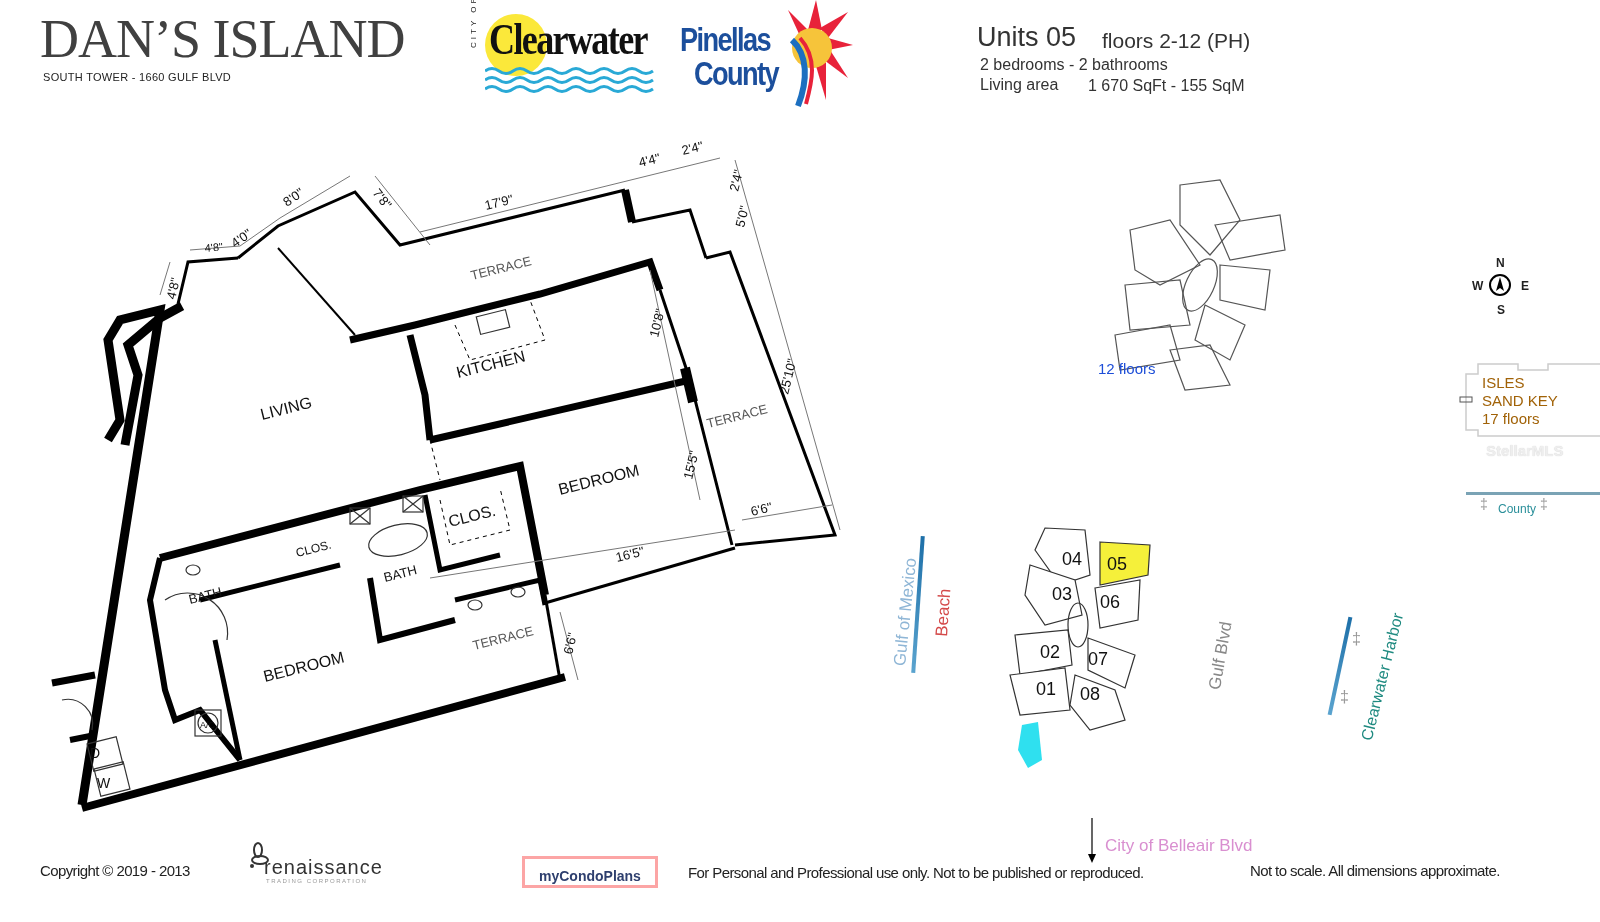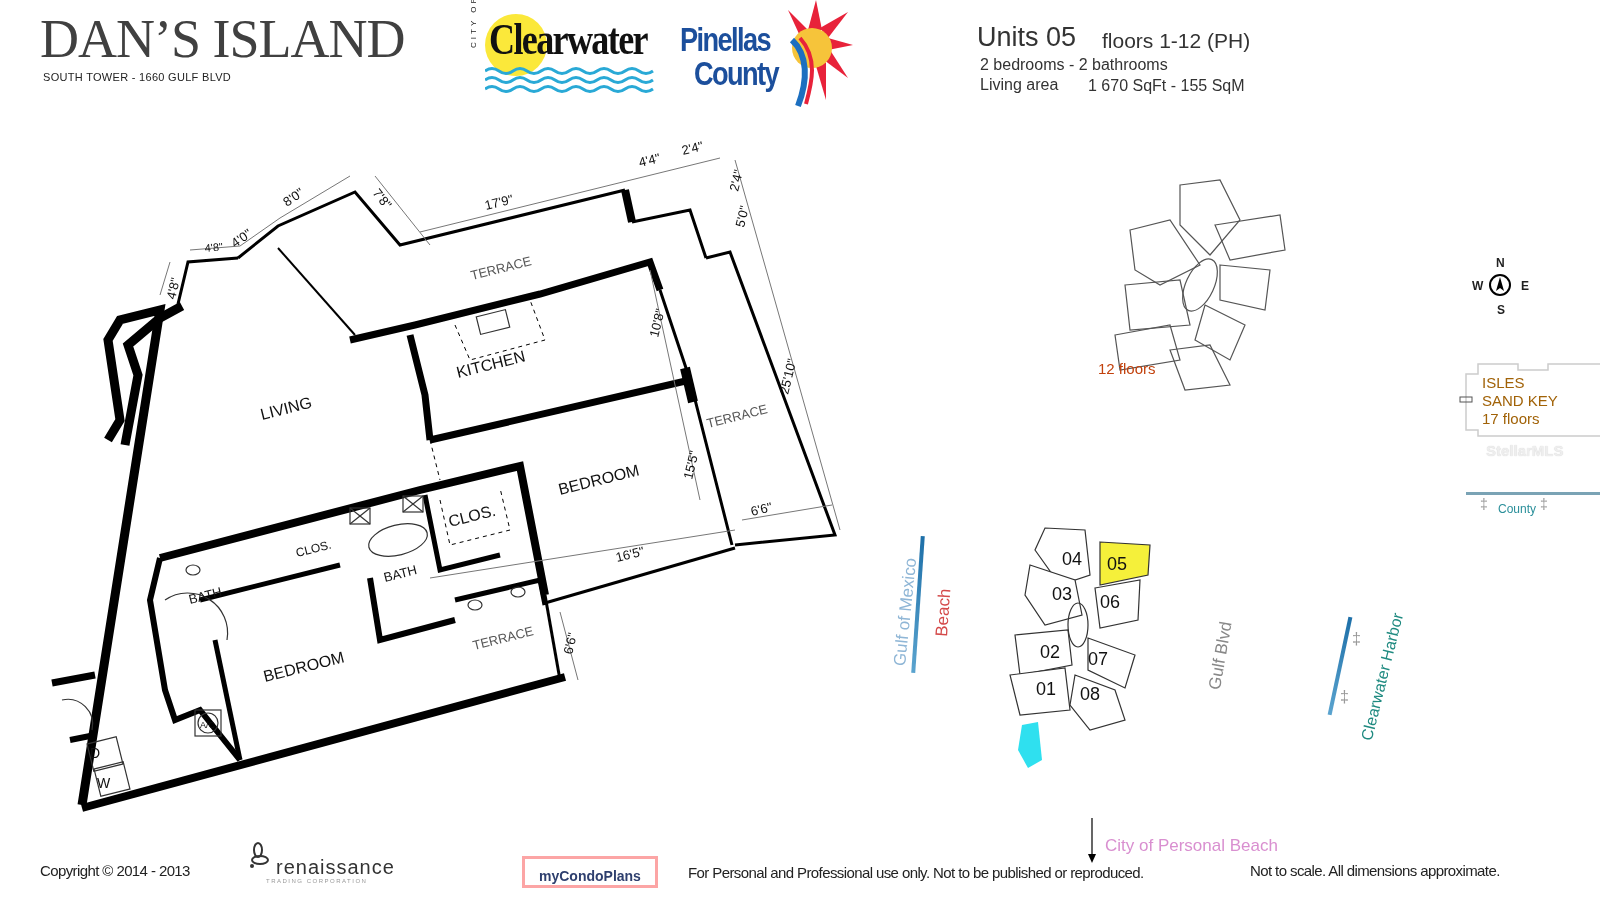--- a/index.html
+++ b/index.html
@@ -52,21 +52,21 @@
     </g>
     <circle cx="34" cy="48" r="20" fill="#f6c43a"></circle>
     <path d="M14 40 C 30 55, 30 80, 20 106" stroke="#1c6fc0" stroke-width="6" fill="none"></path>
     <path d="M22 38 C 40 58, 34 82, 28 104" stroke="#e8223a" stroke-width="4" fill="none"></path>
   </svg>
   <div class="pc-text" style="top:22px">Pinellas</div>
   <div class="pc-text" style="top:56px;left:16px">County</div>
 </div>
 
 <div class="abs unit-title">Units 05</div>
-<div class="abs unit-floors">floors 1-12 (PH)</div>
+<div class="abs unit-floors">floors 2-12 (PH)</div>
 <div class="abs unit-line" style="left:980px;top:56px">2 bedrooms - 2 bathrooms</div>
 <div class="abs unit-line" style="left:980px;top:76px">Living area</div>
 <div class="abs unit-line" style="left:1088px;top:77px">1 670 SqFt - 155 SqM</div>
 
 <svg class="abs" style="left:0;top:0" width="880" height="830" viewBox="0 0 880 830">
 
   <g fill="none" stroke="#000" stroke-linejoin="miter">
 
     <polyline points="82,805 160,310 120,320 108,340 120,420 108,440" stroke-width="9"></polyline>
     <polyline points="125,445 138,375 128,345 160,318 182,306" stroke-width="9"></polyline>
@@ -187,21 +187,21 @@
     <polygon points="30,55 70,45 100,90 60,110 35,95"></polygon>
     <polygon points="115,50 180,40 185,75 130,85"></polygon>
     <polygon points="120,90 170,95 165,135 120,125"></polygon>
     <polygon points="25,110 80,105 90,150 30,155"></polygon>
     <polygon points="15,160 70,150 80,185 20,195"></polygon>
     <polygon points="105,130 145,150 130,185 95,165"></polygon>
     <polygon points="70,175 110,170 130,210 85,215"></polygon>
     <ellipse cx="100" cy="110" rx="14" ry="28" transform="rotate(25 100 110)"></ellipse>
   </g>
 </svg>
-<div class="abs" style="left:1098px;top:360px;font-size:15px;color:#c2410c">12 floors</div>
+<div class="abs" style="left:1098px;top:360px;font-size:15px;color:#1d4ed8">12 floors</div>
 
 <div class="abs compass">
   <div style="position:absolute;left:28px;top:0">N</div>
   <div style="position:absolute;left:4px;top:23px">W</div>
   <div style="position:absolute;left:53px;top:23px">E</div>
   <div style="position:absolute;left:29px;top:47px">S</div>
   <svg style="position:absolute;left:20px;top:17px" width="24" height="24" viewBox="0 0 24 24">
     <circle cx="12" cy="12" r="10" fill="none" stroke="#000" stroke-width="2"></circle>
     <polygon points="12,4 16,18 12,15 8,18" fill="#000"></polygon>
   </svg>
@@ -256,29 +256,29 @@
 
 <div class="abs" style="left:1338px;top:616px;width:4px;height:100px;background:linear-gradient(#1d6fa8,#5ba4cf);transform:rotate(12deg)"></div>
 <div class="abs" style="left:1352px;top:630px;font-size:16px;color:#999">‡</div>
 <div class="abs" style="left:1340px;top:688px;font-size:16px;color:#999">‡</div>
 <div class="abs label-rot" style="left:1358px;top:738px;font-size:16px;color:#1f8a80;transform:rotate(-76deg)">Clearwater Harbor</div>
 
 <svg class="abs" style="left:1085px;top:818px" width="14" height="46" viewBox="0 0 14 46">
   <line x1="7" y1="0" x2="7" y2="40" stroke="#000" stroke-width="1.2"></line>
   <polygon points="3,36 11,36 7,45" fill="#000"></polygon>
 </svg>
-<div class="abs" style="left:1105px;top:836px;font-size:17px;color:#d98fd0">City of Personal Beach</div>
-
-<div class="abs footer-text" style="left:40px;top:862px">Copyright © 2014 - 2013</div>
+<div class="abs" style="left:1105px;top:836px;font-size:17px;color:#d98fd0">City of Belleair Blvd</div>
+
+<div class="abs footer-text" style="left:40px;top:862px">Copyright © 2019 - 2013</div>
 <div class="abs" style="left:248px;top:842px;width:135px;height:44px">
   <svg style="position:absolute;left:0;top:0" width="22" height="30" viewBox="0 0 22 30">
     <ellipse cx="10" cy="8" rx="4" ry="7" fill="none" stroke="#333" stroke-width="2"></ellipse>
     <ellipse cx="12" cy="18" rx="8" ry="4" fill="none" stroke="#333" stroke-width="2"></ellipse>
     <circle cx="4" cy="24" r="2" fill="#333"></circle>
   </svg>
-  <div style="position:absolute;left:28px;top:14px;font-size:20px;color:#333;letter-spacing:1px">renaissance</div>
+  <div style="position:absolute;left:16px;top:14px;font-size:20px;color:#333;letter-spacing:1px">renaissance</div>
   <div style="position:absolute;left:18px;top:36px;font-size:6px;color:#999;letter-spacing:1.5px">TRADING CORPORATION</div>
 </div>
 <div class="abs" style="left:522px;top:856px;width:130px;height:26px;border:3px solid #fca5a5">
   <div style="position:absolute;left:14px;top:9px;font-size:14px;font-weight:bold;color:#2e3f6e">myCondoPlans</div>
 </div>
 <div class="abs footer-text" style="left:688px;top:864px">For Personal and Professional use only.  Not to be published or reproduced.</div>
 <div class="abs footer-text" style="left:1250px;top:862px">Not to scale.  All dimensions approximate.</div>
 
 </body></html>

